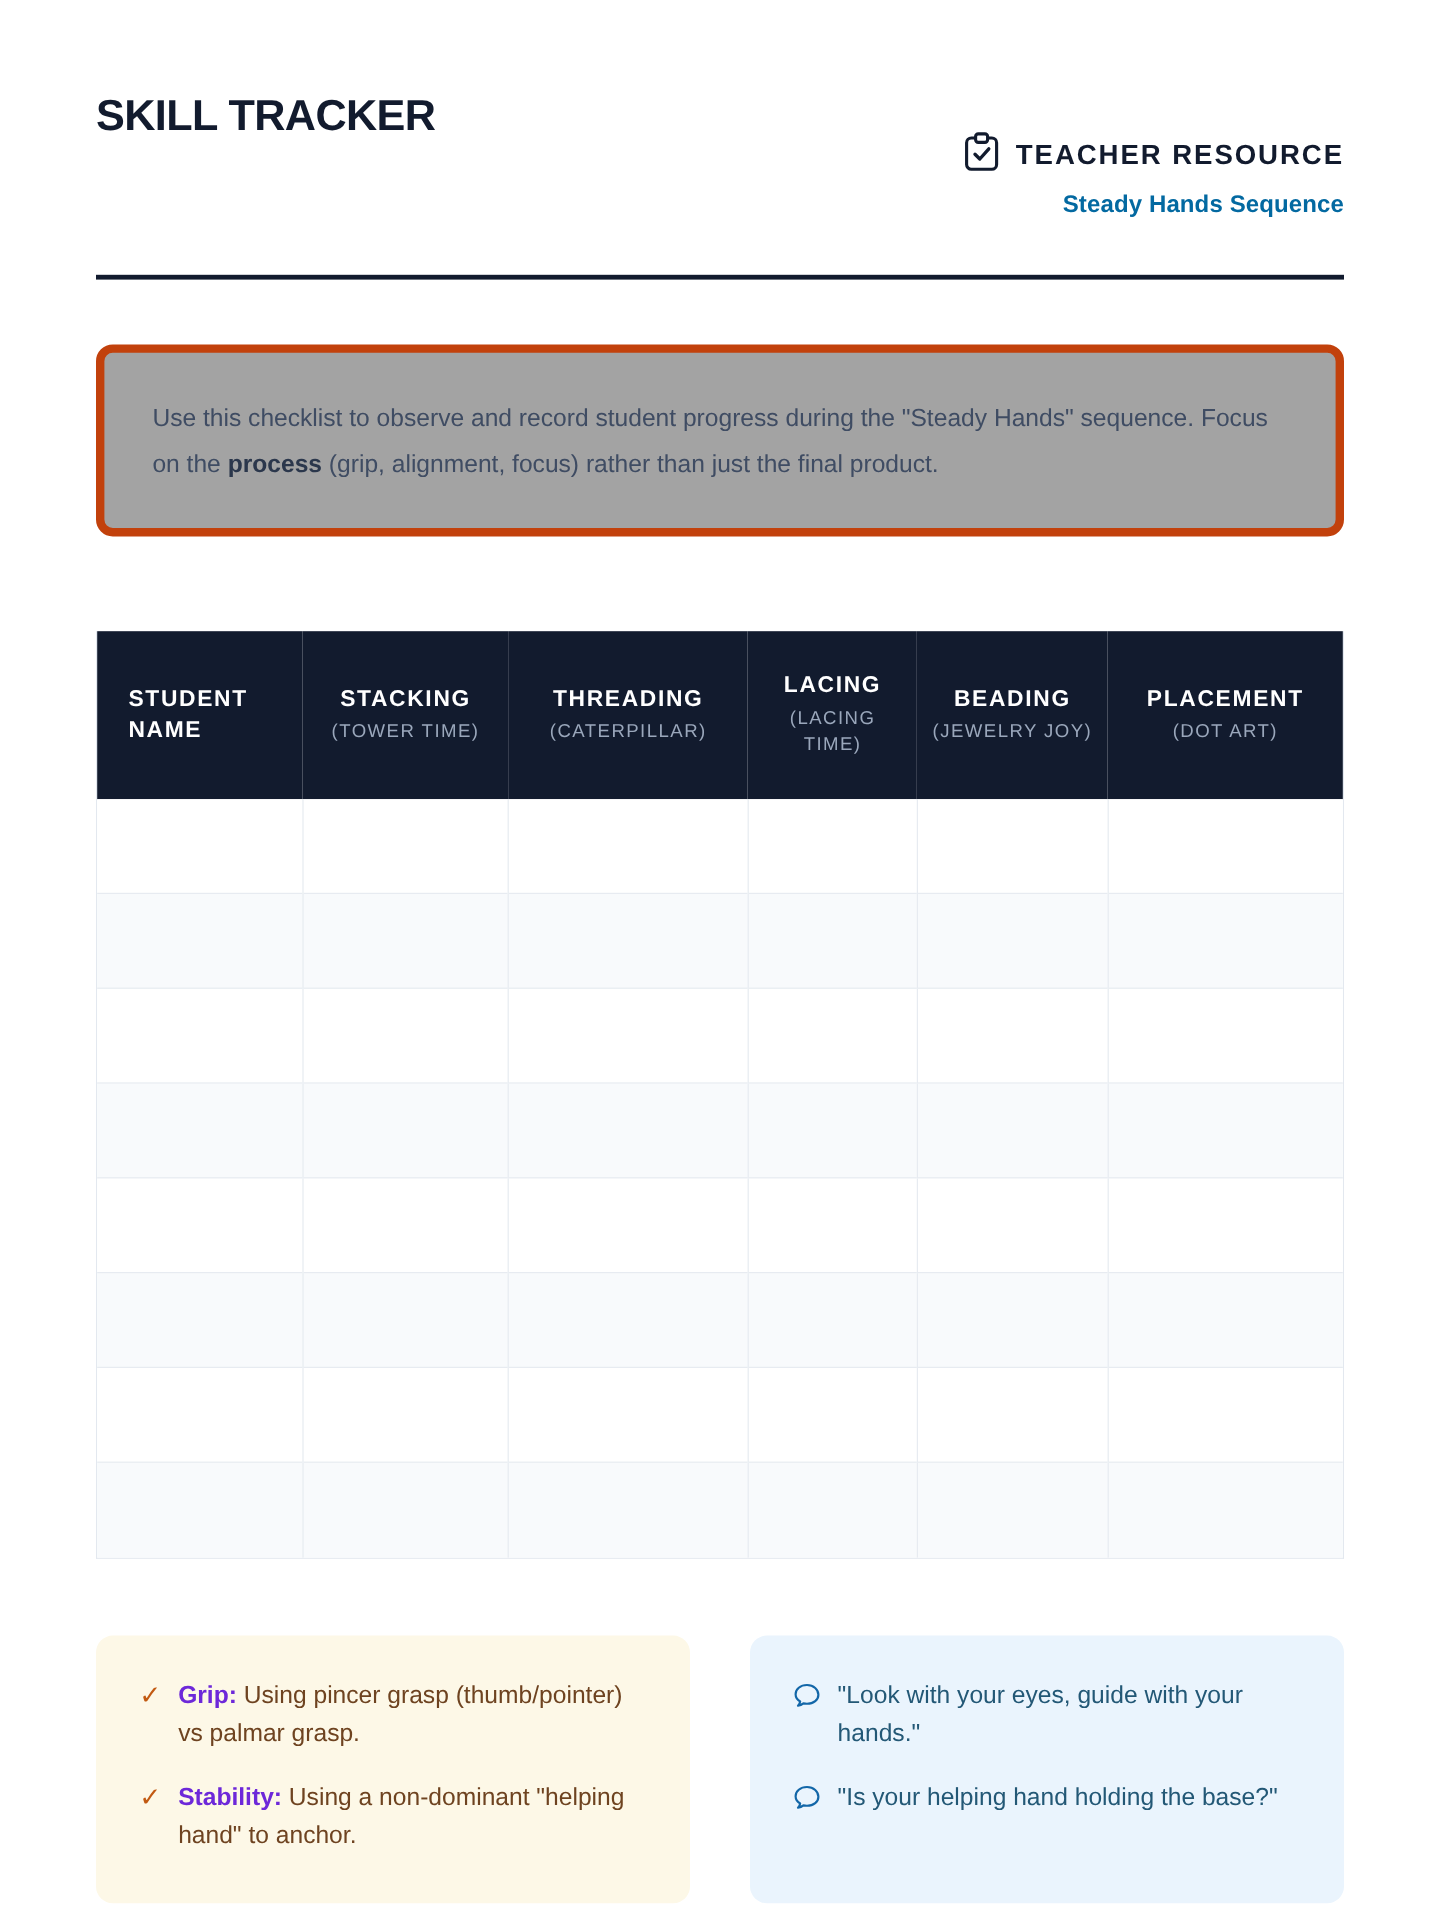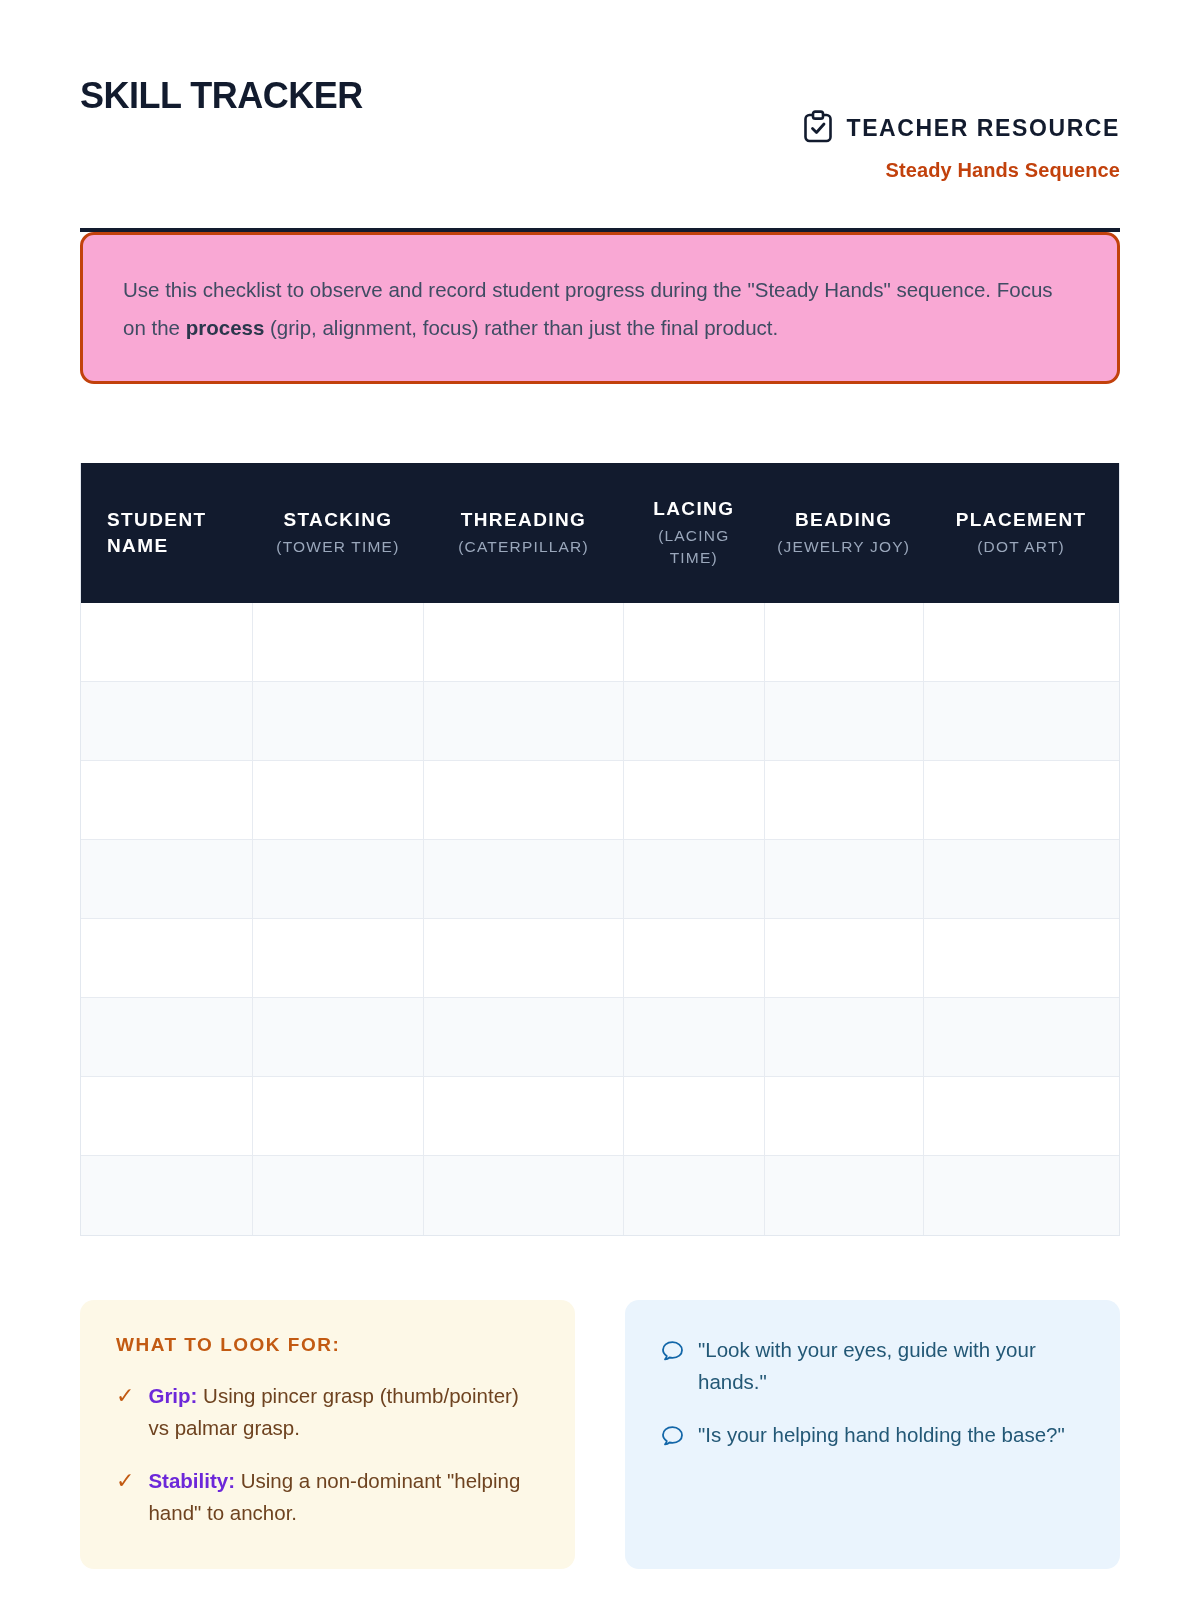--- a/index.html
+++ b/index.html
@@ -63,35 +63,36 @@
   .meta-label {
     font-size: 23px;
     font-weight: 700;
     letter-spacing: 1.6px;
     color: #121b2e;
   }
 
   .meta-sub {
     font-size: 20px;
     font-weight: 600;
-    color: #c2410c;
+    color: #0369a1;
     margin-top: 12px;
     letter-spacing: 0.1px;
   }
 
   .rule {
     height: 4px;
     background: #121b2e;
     margin-top: 46px;
   }
 
   
   .intro-box {
-    background: #f9a8d4;
-    border: 3px solid #c2410c;
+    margin-top: 54px;
+    background: #a3a3a3;
+    border: 7px solid #c2410c;
     border-radius: 14px;
     padding: 36px 40px 34px 40px;
   }
 
   .intro-text {
     font-size: 20.5px;
     line-height: 1.85;
     color: #3f4c63;
   }
 
@@ -338,21 +339,20 @@
             <td></td>
             <td></td>
           </tr>
         </tbody>
     </table>
   </div>
 
   <div class="cards">
 
     <div class="card card-amber">
-      <div class="card-head">WHAT TO LOOK FOR:</div>
       <ul class="card-list">
         <li class="card-item">
           <span class="bullet-check">✓</span>
           <span class="item-text"><b>Grip:</b><span> Using pincer grasp (thumb/pointer) vs palmar grasp.</span></span>
         </li>
         <li class="card-item">
           <span class="bullet-check">✓</span>
           <span class="item-text"><b>Stability:</b><span> Using a non-dominant "helping hand" to anchor.</span></span>
         </li>
       </ul>

